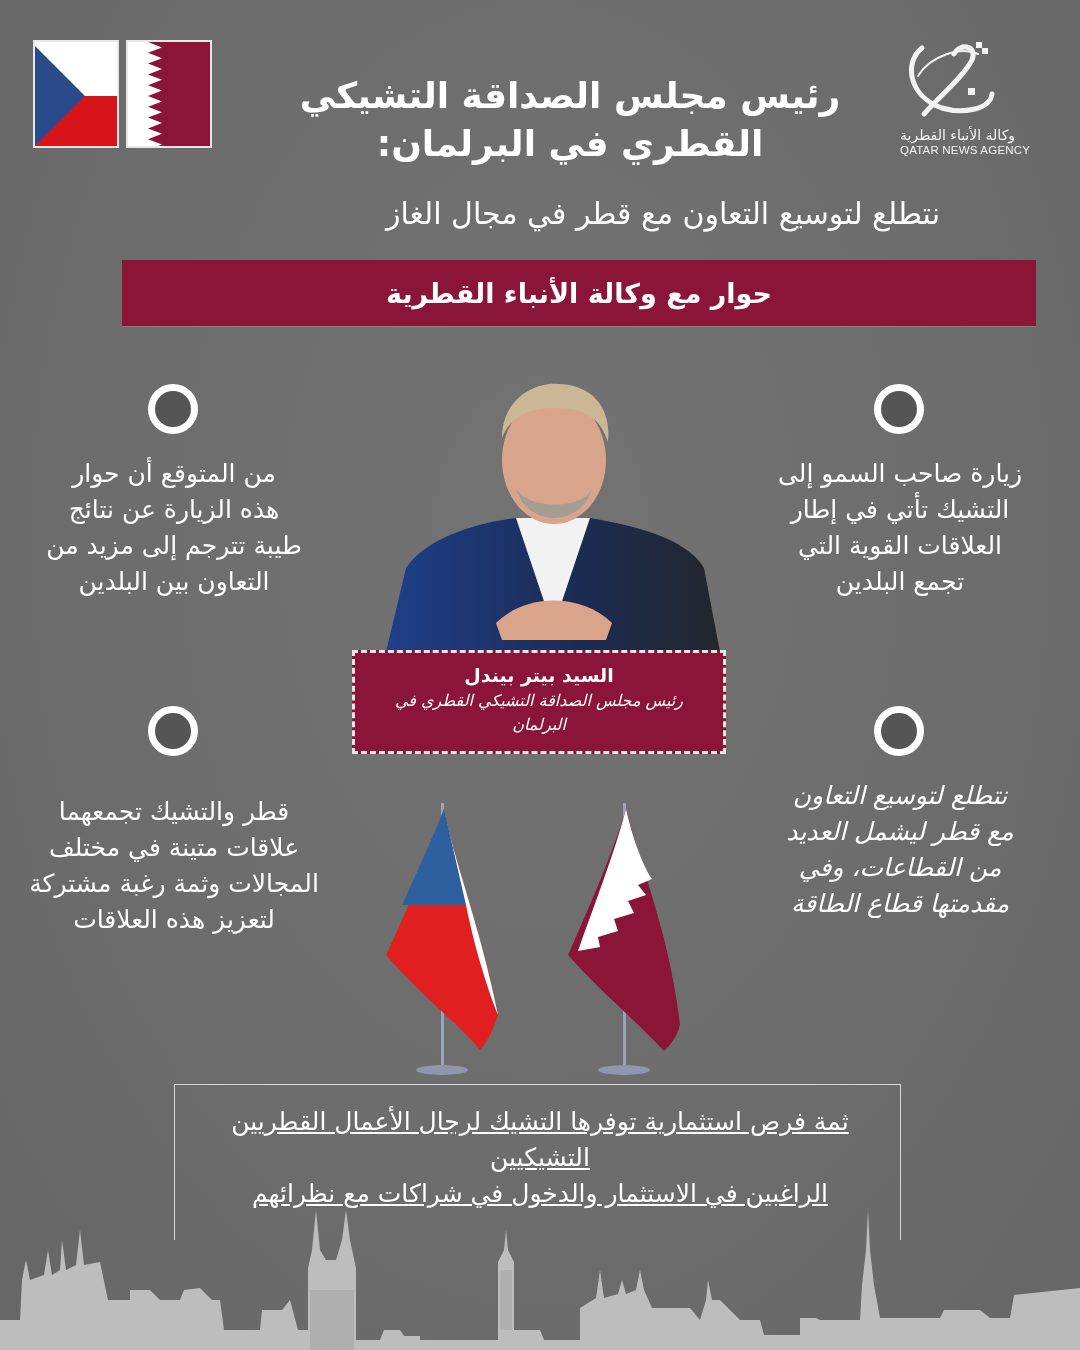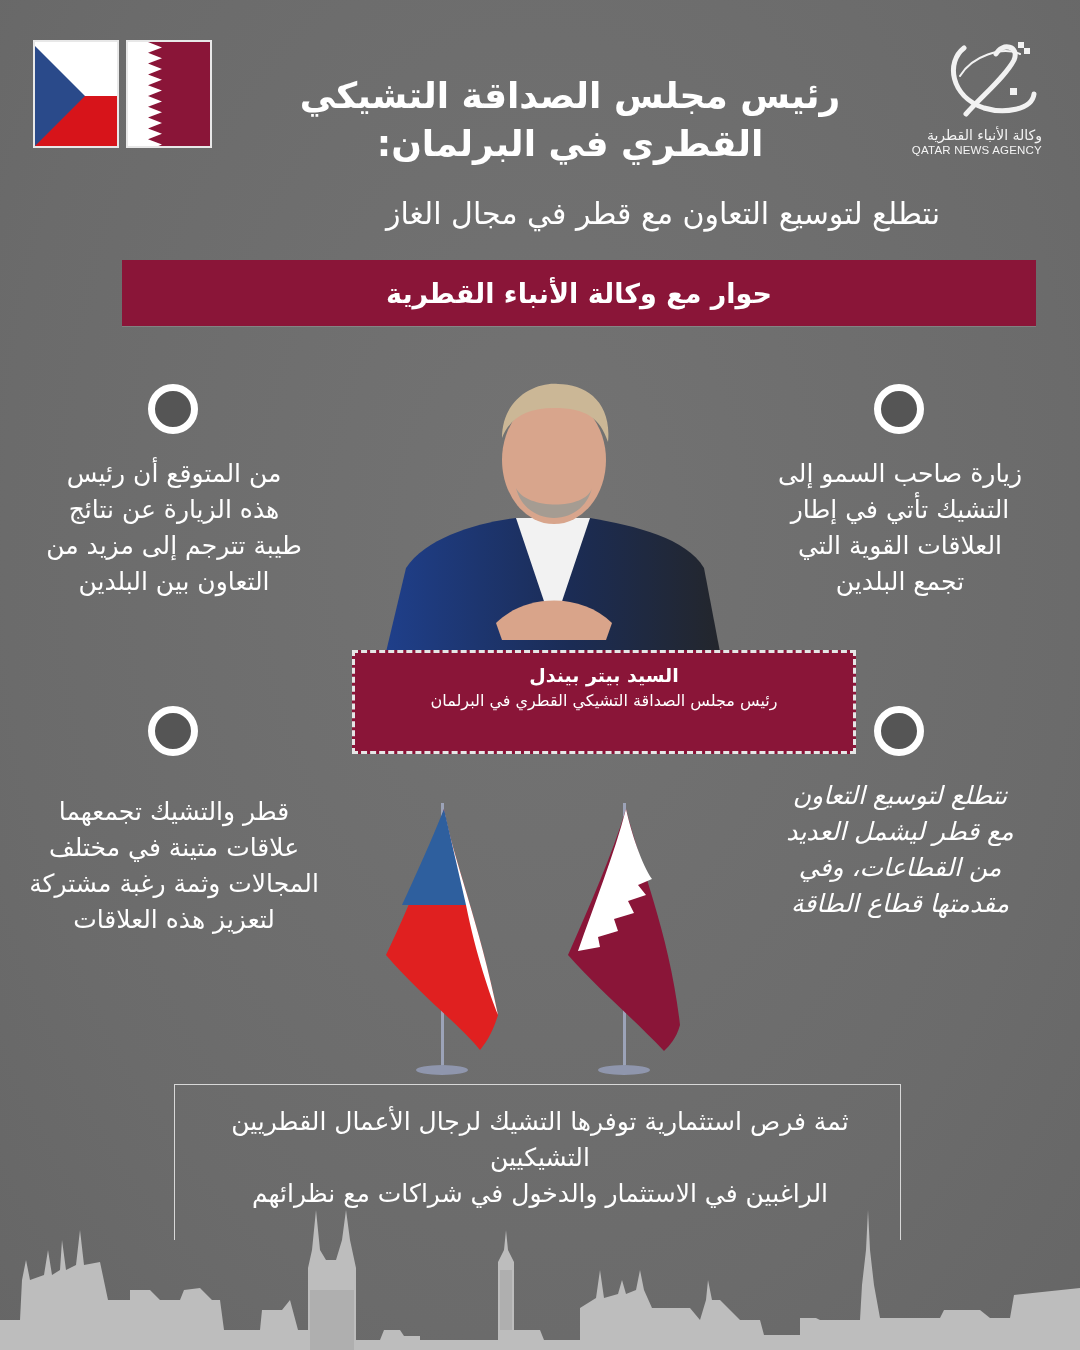--- a/index.html
+++ b/index.html
@@ -12,42 +12,42 @@
       color: #ffffff;
       direction: rtl;
     }
 
     
     .mini-flag { position: absolute; top: 40px; width: 86px; height: 108px; border: 2px solid #e8e8e8; overflow: hidden; }
     .flag-cz-mini { left: 33px; }
     .flag-qa-mini { left: 126px; }
 
     
-    .logo { position: absolute; left: 900px; top: 36px; width: 142px; text-align: right; direction: ltr; }
+    .logo { position: absolute; left: 900px; top: 36px; width: 142px; text-align: left; direction: ltr; }
     .logo-ar { font-size: 14px; line-height: 18px; color: #f4f4f4; direction: rtl; margin-top: 2px; }
     .logo-en { font-family: "Liberation Sans", sans-serif; font-weight: normal; font-size: 11.5px; letter-spacing: 0.2px; color: #f4f4f4; }
 
     .title { position: absolute; left: 240px; width: 660px; top: 72px; text-align: center; font-weight: bold; font-size: 36px; line-height: 48px; }
     .subtitle { position: absolute; left: 200px; width: 740px; top: 192px; font-size: 30px; line-height: 44px; }
 
     .banner { position: absolute; left: 76px; top: 260px; width: 914px; height: 66px; background: #8a1538; display: flex; align-items: center; justify-content: center; font-weight: bold; font-size: 27px; box-shadow: 0 1px 0 rgba(255,255,255,0.15); margin-left: 46px; }
 
     .bullet { position: absolute; width: 50px; height: 50px; border-radius: 50%; border: 7px solid #ffffff; background: #555555; }
     .point-text { position: absolute; width: 320px; text-align: center; font-size: 25px; line-height: 36px; }
 
     .portrait { position: absolute; left: 386px; top: 378px; width: 334px; height: 274px; }
 
-    .name-card { position: absolute; left: 352px; top: 650px; width: 504px; height: 104px; background: #8a1538; border: 3px dashed #e6e6e6; text-align: center; padding-top: 8px; }
+    .name-card { position: absolute; left: 352px; top: 650px; width: 374px; height: 104px; background: #8a1538; border: 3px dashed #e6e6e6; text-align: center; padding-top: 8px; }
     .name-card .name { font-weight: bold; font-size: 19px; line-height: 28px; }
-    .name-card .role { font-size: 16px; line-height: 24px; padding: 0 30px; }
+    .name-card .role { font-size: 16px; line-height: 24px; padding: 0 30px; font-style: italic; }
 
     .stand-flags { position: absolute; left: 380px; top: 795px; width: 320px; height: 285px; }
 
     .bottom-box { position: absolute; left: 174px; top: 1084px; width: 727px; height: 156px; border-top: 1.5px solid #d8d8d8; border-left: 1.5px solid #d8d8d8; border-right: 1.5px solid #d8d8d8; }
-    .bottom-text { position: absolute; left: 190px; width: 700px; top: 1104px; text-align: center; font-size: 25px; line-height: 36px; }
+    .bottom-text { position: absolute; left: 190px; width: 700px; top: 1104px; text-align: center; font-size: 25px; line-height: 36px; text-decoration: underline; }
 
     .skyline { position: absolute; left: 0; bottom: 0; width: 1080px; height: 160px; }
   </style>
 </head>
 <body>
 
 <div class="mini-flag flag-cz-mini">
   <svg width="86" height="108" viewBox="0 0 86 108">
     <rect x="0" y="0" width="86" height="54" fill="#ffffff"></rect>
     <rect x="0" y="54" width="86" height="54" fill="#d7141a"></rect>
@@ -89,21 +89,21 @@
 <div class="bullet" style="left:874px; top:706px;"></div>
 <div class="bullet" style="left:148px; top:706px;"></div>
 
 <div class="point-text" style="left:740px; top:456px;text-align:center;">
   <div>زيارة صاحب السمو إلى</div>
   <div>التشيك تأتي في إطار</div>
   <div>العلاقات القوية التي</div>
   <div>تجمع البلدين</div>
 </div>
 <div class="point-text" style="left:14px; top:456px;">
-  <div>من المتوقع أن رئيس</div>
+  <div>من المتوقع أن حوار</div>
   <div>هذه الزيارة عن نتائج</div>
   <div>طيبة تترجم إلى مزيد من</div>
   <div>التعاون بين البلدين</div>
 </div>
 <div class="point-text" style="left:740px; top:778px;font-style:italic;">
   <div>نتطلع لتوسيع التعاون</div>
   <div>مع قطر ليشمل العديد</div>
   <div>من القطاعات، وفي</div>
   <div>مقدمتها قطاع الطاقة</div>
 </div>

